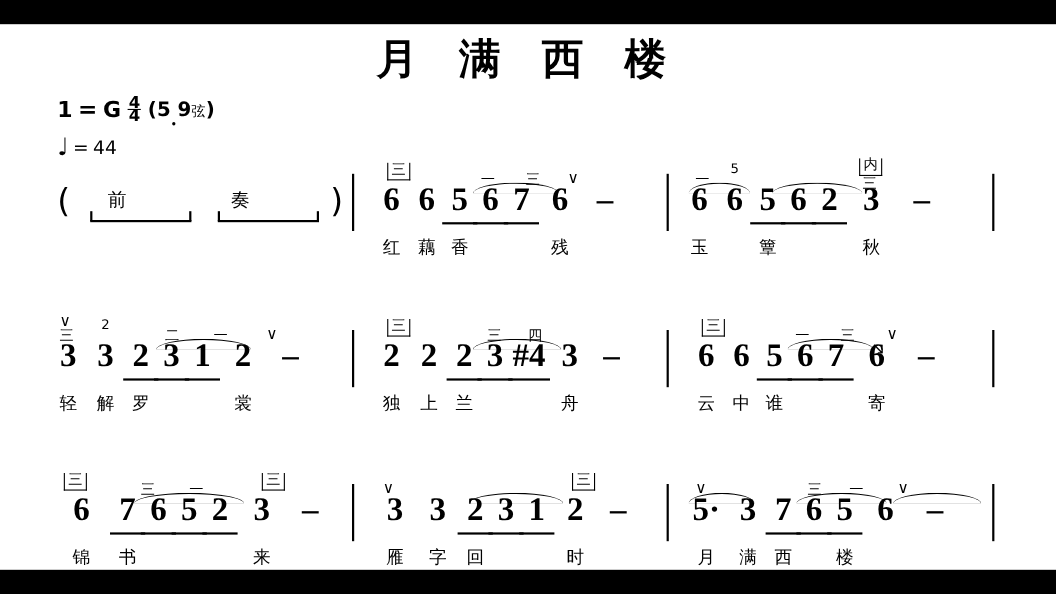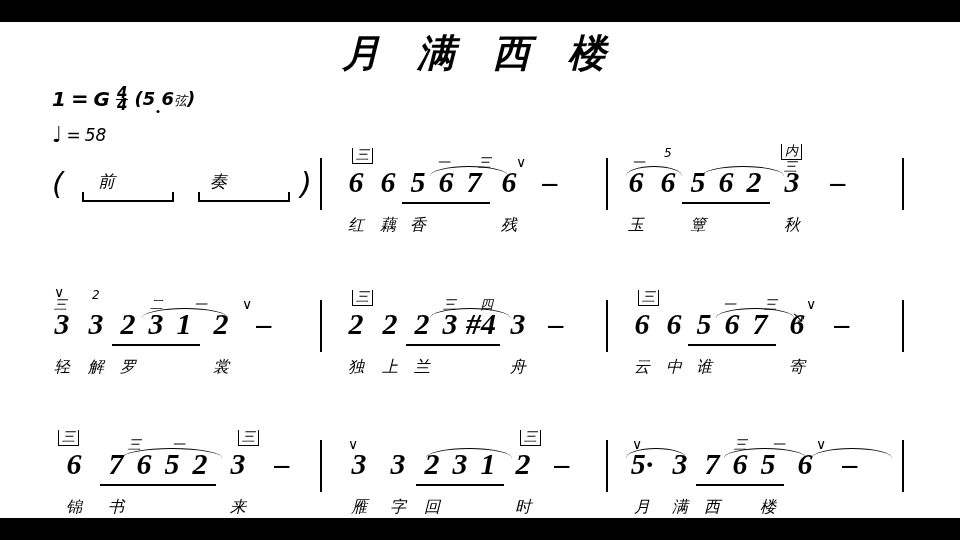--- a/index.html
+++ b/index.html
@@ -13,21 +13,20 @@
     overflow: hidden;
     font-family: "DejaVu Sans", sans-serif;
   }
   #sheet {
     position: absolute;
     left: 0;
     top: 22px;
     width: 960px;
     height: 496px;
     background: #ffffff;
-    font-style: italic;
   }
   .title {
     position: absolute;
     left: 0;
     top: 6px;
     width: 960px;
     text-align: center;
     font-family: "DejaVu Sans", sans-serif;
     font-size: 38px;
     font-weight: bold;
@@ -192,27 +191,27 @@
   <div class="keyblock">
     <div class="keyline1">
       <span>1</span>
       <span class="eq" style="margin:0 5px;">=</span>
       <span>G</span>
       <span class="frac">
         <span class="num">4</span>
         <span class="den">4</span>
       </span>
       <span class="strings">
-        <span>(</span><span class="dotunder">5 6</span><span class="sm">弦</span><span>)</span>
+        <span>(</span><span class="dotunder">5 9</span><span class="sm">弦</span><span>)</span>
       </span>
     </div>
     <div class="tempo">
       <span style="font-size:22px;">♩</span>
       <span>=</span>
-      <span>58</span>
+      <span>44</span>
     </div>
   </div>
 
   <div class="prelude">
     <span class="paren lp">(</span>
     <span class="lbl1">前</span>
     <span class="lbl2">奏</span>
     <span class="rule1"></span>
     <span class="rule2"></span>
     <span class="tick" style="left:30px;"></span>

